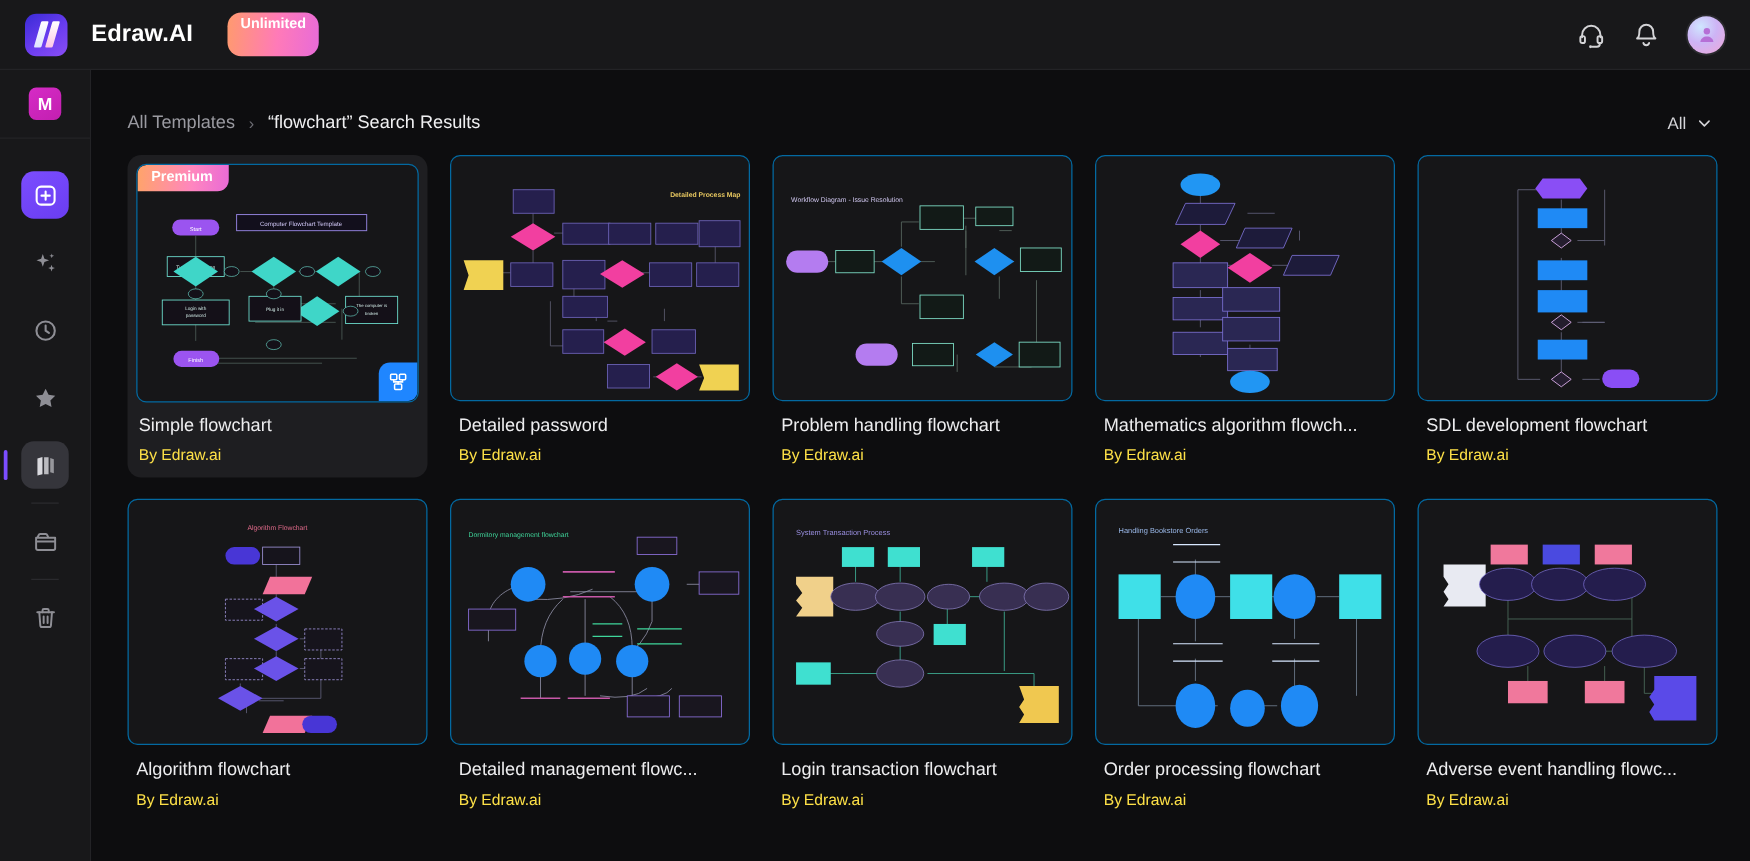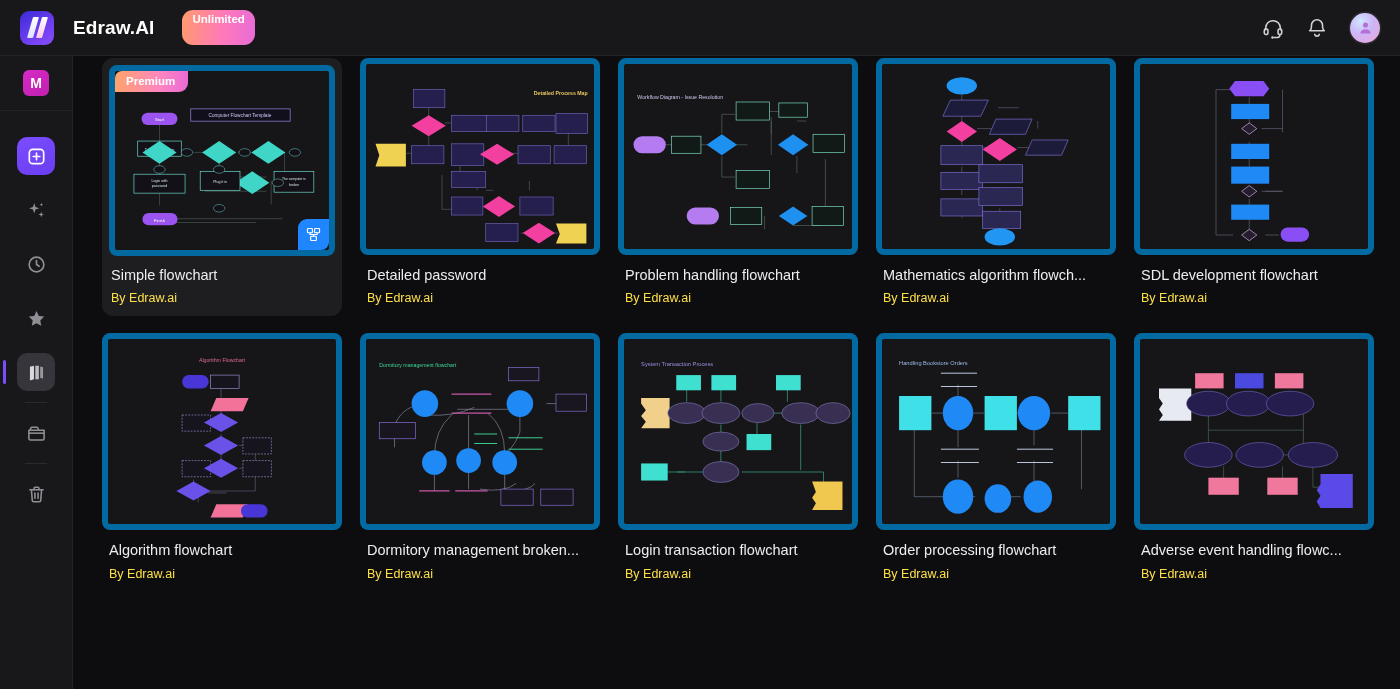--- a/index.html
+++ b/index.html
@@ -116,21 +116,21 @@
   .card {
     width: 240px; border-radius: 11px; cursor: pointer;
     padding: 7px 7px 0 7px;
     background: transparent;
     position: relative;
   }
   .card.hovered { background: #1e1e21; padding-bottom: 11px; }
   .thumb {
     width: 226px; height: 191px; border-radius: 8px;
     background: #161618;
-    border: 6px solid #0369a1;
+    border: 1px solid #0369a1;
     position: relative; overflow: hidden;
   }
   .card:not(.hovered) .thumb { width: 240px; margin-left: -7px; margin-top: -7px; height: 197px; }
   .meta { padding: 11px 2px 0 2px; }
   .card:not(.hovered) .meta { padding-left: 0; padding-top: 12px; }
   .t-title {
     font-size: 14.5px; color: #ededef; line-height: 1.2;
     white-space: nowrap; overflow: hidden; text-overflow: ellipsis;
   }
   .t-author { font-size: 12.5px; color: #fde047; margin-top: 7px; }
@@ -261,20 +261,34 @@
         <path d="M9.2 6.6V4.9a1.2 1.2 0 011.2-1.2h3.2a1.2 1.2 0 011.2 1.2v1.7"></path>
         <path d="M6.2 6.6l.95 12.1a1.6 1.6 0 001.6 1.5h6.5a1.6 1.6 0 001.6-1.5l.95-12.1"></path>
         <path d="M10.2 10.4v6M13.8 10.4v6"></path>
       </svg>
     </span>
   </div>
 </div>
 
 <div class="main">
 
+  <div class="crumbbar">
+    <span class="crumb">All Templates</span>
+    <span class="crumb-sep">›</span>
+    <span class="crumb-cur">“flowchart” Search Results</span>
+
+    <div class="filter">
+      <span>All</span>
+      <span>
+        <svg viewBox="0 0 24 24" width="15" height="15" fill="none" stroke="currentColor" stroke-width="2" stroke-linecap="round" stroke-linejoin="round">
+          <path d="M6 9.5l6 6 6-6"></path>
+        </svg>
+      </span>
+    </div>
+  </div>
 
   <div class="grid">
 
     <div class="card hovered">
       <div class="thumb">
         <div class="premium">Premium</div>
         <svg class="dg" viewBox="0 0 226 191">
           <rect x="80" y="40" width="105" height="13" fill="#120f1c" stroke="#8f7fd8" stroke-width=".8"></rect>
           <text x="132" y="49" font-size="5" fill="#cfc6f5" text-anchor="middle" font-family="Liberation Sans">Computer Flowchart Template</text>
           <g stroke="#4a5a55" stroke-width=".7" fill="none">
@@ -481,21 +495,21 @@
           <rect x="184" y="158" width="34" height="17" fill="#19161f" stroke="#8a6fd8" stroke-width=".7"></rect>
           <g stroke="#c858a8" stroke-width="1.3">
             <path d="M90 58h42M90 78h42M56 160h32M94 160h34"></path>
           </g>
           <g stroke="#3fd69a" stroke-width="1">
             <path d="M114 100h24M114 110h24M150 104h36M150 116h36"></path>
           </g>
         </svg>
       </div>
       <div class="meta">
-        <div class="t-title">Dormitory management broken...</div>
+        <div class="t-title">Detailed management flowc...</div>
         <div class="t-author">By Edraw.ai</div>
       </div>
     </div>
 
     <div class="card">
       <div class="thumb">
         <svg class="dg" viewBox="0 0 240 197">
           <text x="18" y="28" font-size="6" fill="#9a8fe0" font-family="Liberation Sans">System Transaction Process</text>
           <g stroke="#3a9c86" stroke-width=".8" fill="none">
             <path d="M40 78h16M84 78h18M130 78h12M158 78h16M196 78h10M66 48v18M102 48v18M172 48v18M102 90v14M102 116v22M140 88v14M56 140h34M124 140h86M210 140v18M186 90v48M64 140h-26"></path>

